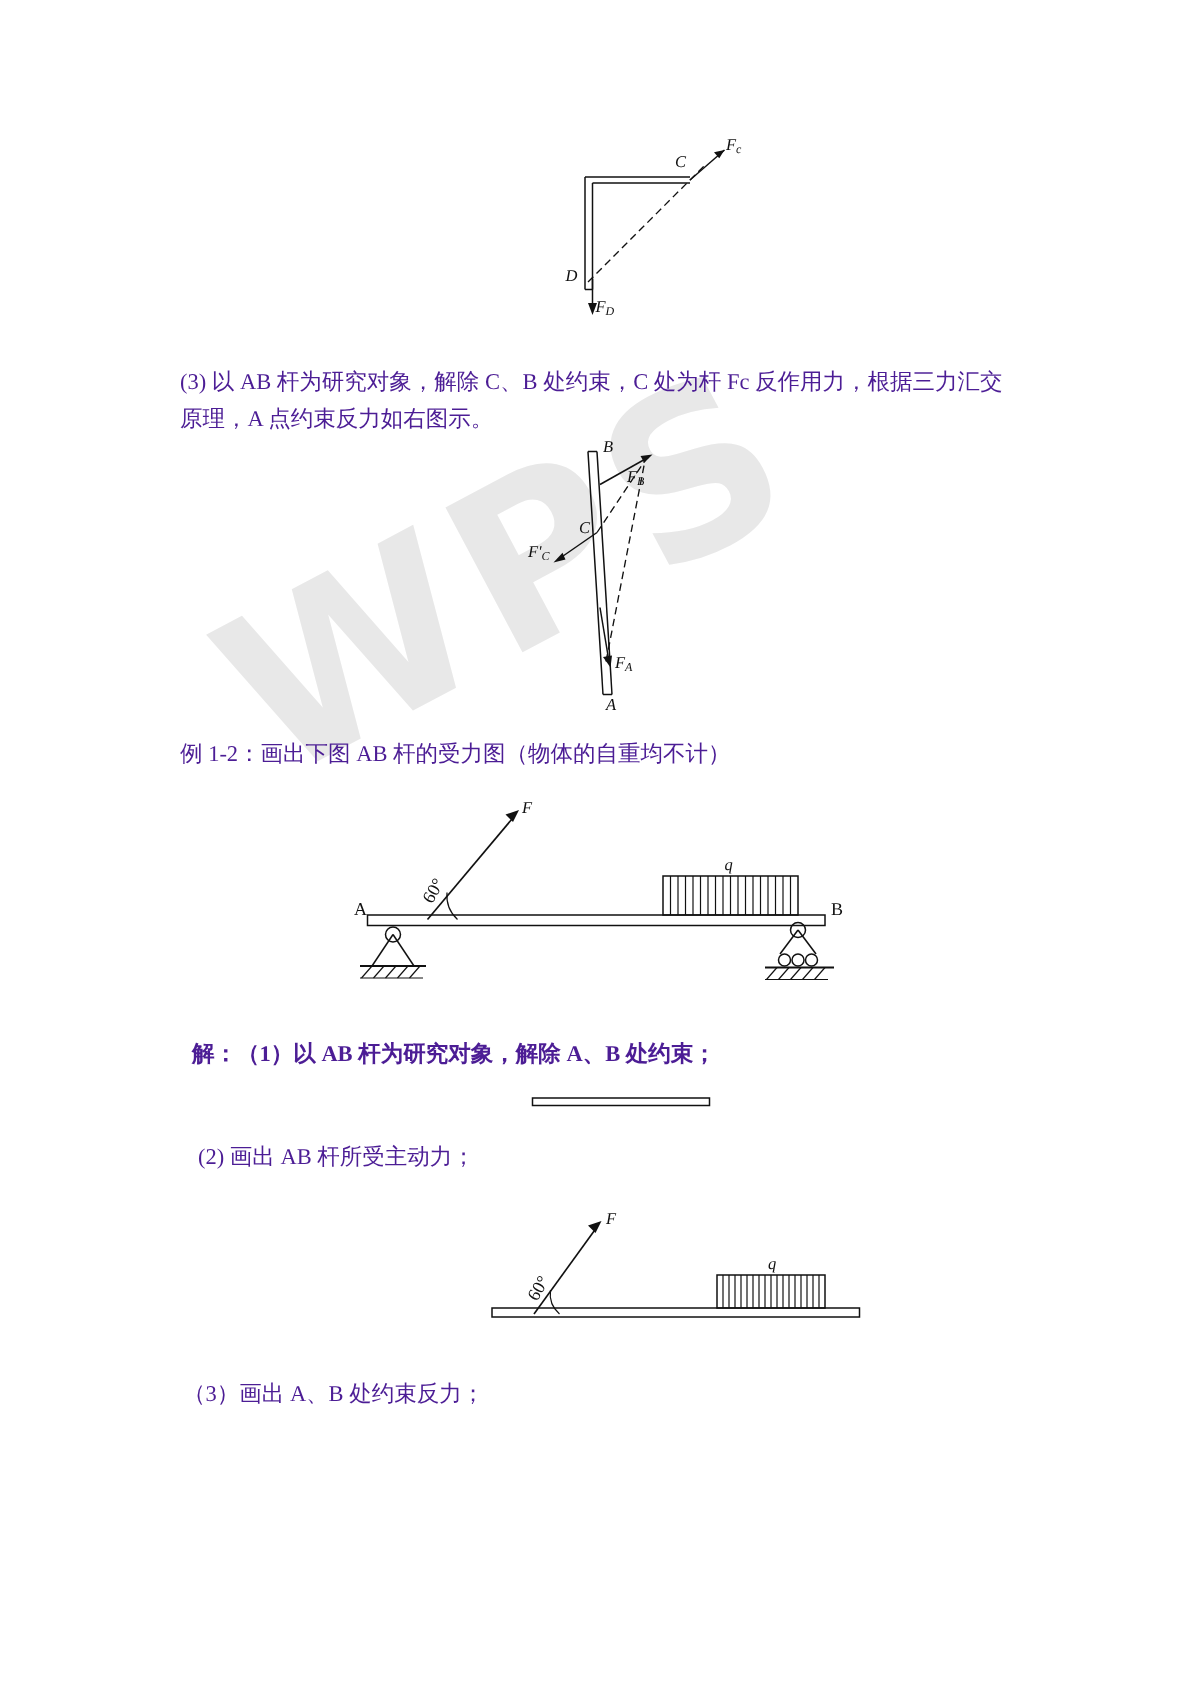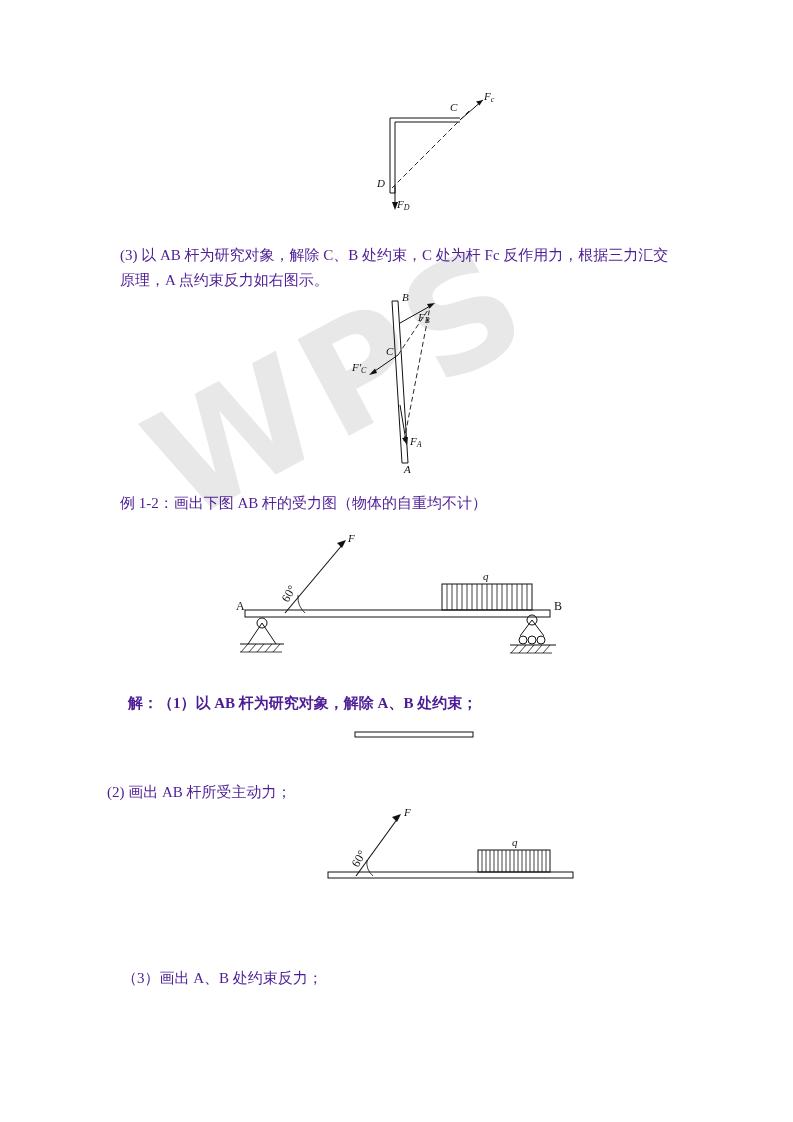--- a/index.html
+++ b/index.html
@@ -213,21 +213,21 @@
     <div class="para" style="left:128px; top:691px; width:560px;font-weight:bold;">
       <span>解：（1）以 AB 杆为研究对象，解除 A、B 处约束；</span>
     </div>
 
     <div class="fig" style="left:355px; top:730px; width:120px; height:14px;">
       <svg width="120" height="14" viewBox="0 0 120 14">
         <rect x="0" y="2" width="118" height="5" fill="#ffffff" stroke="#111" stroke-width="1"></rect>
       </svg>
     </div>
 
-    <div class="para" style="left:107px; top:760px; width:560px;margin-top:20px;">
+    <div class="para" style="left:132px; top:760px; width:560px;">
       <span>(2) 画出 AB 杆所受主动力；</span>
     </div>
 
     <div class="fig" style="left:300px; top:800px; width:300px; height:90px;">
       <svg width="300" height="90" viewBox="0 0 300 90">
 
         <rect x="28" y="72" width="245" height="6" fill="#ffffff" stroke="#111" stroke-width="1"></rect>
 
         <line x1="56" y1="76" x2="98" y2="18" stroke="#111" stroke-width="1.1"></line>
         <polygon points="101,14 92,17 97,22" fill="#111"></polygon>
@@ -252,18 +252,18 @@
           <line x1="230" y1="50" x2="230" y2="72"></line>
           <line x1="234" y1="50" x2="234" y2="72"></line>
           <line x1="238" y1="50" x2="238" y2="72"></line>
           <line x1="242" y1="50" x2="242" y2="72"></line>
           <line x1="246" y1="50" x2="246" y2="72"></line>
         </g>
         <text class="lbl" x="212" y="46" font-size="13">q</text>
       </svg>
     </div>
 
-    <div class="para" style="left:122px; top:918px; width:560px;margin-top:48px;">
+    <div class="para" style="left:122px; top:918px; width:560px;">
       <span>（3）画出 A、B 处约束反力；</span>
     </div>
 
   </div>
 </div>
 
 </body></html>

